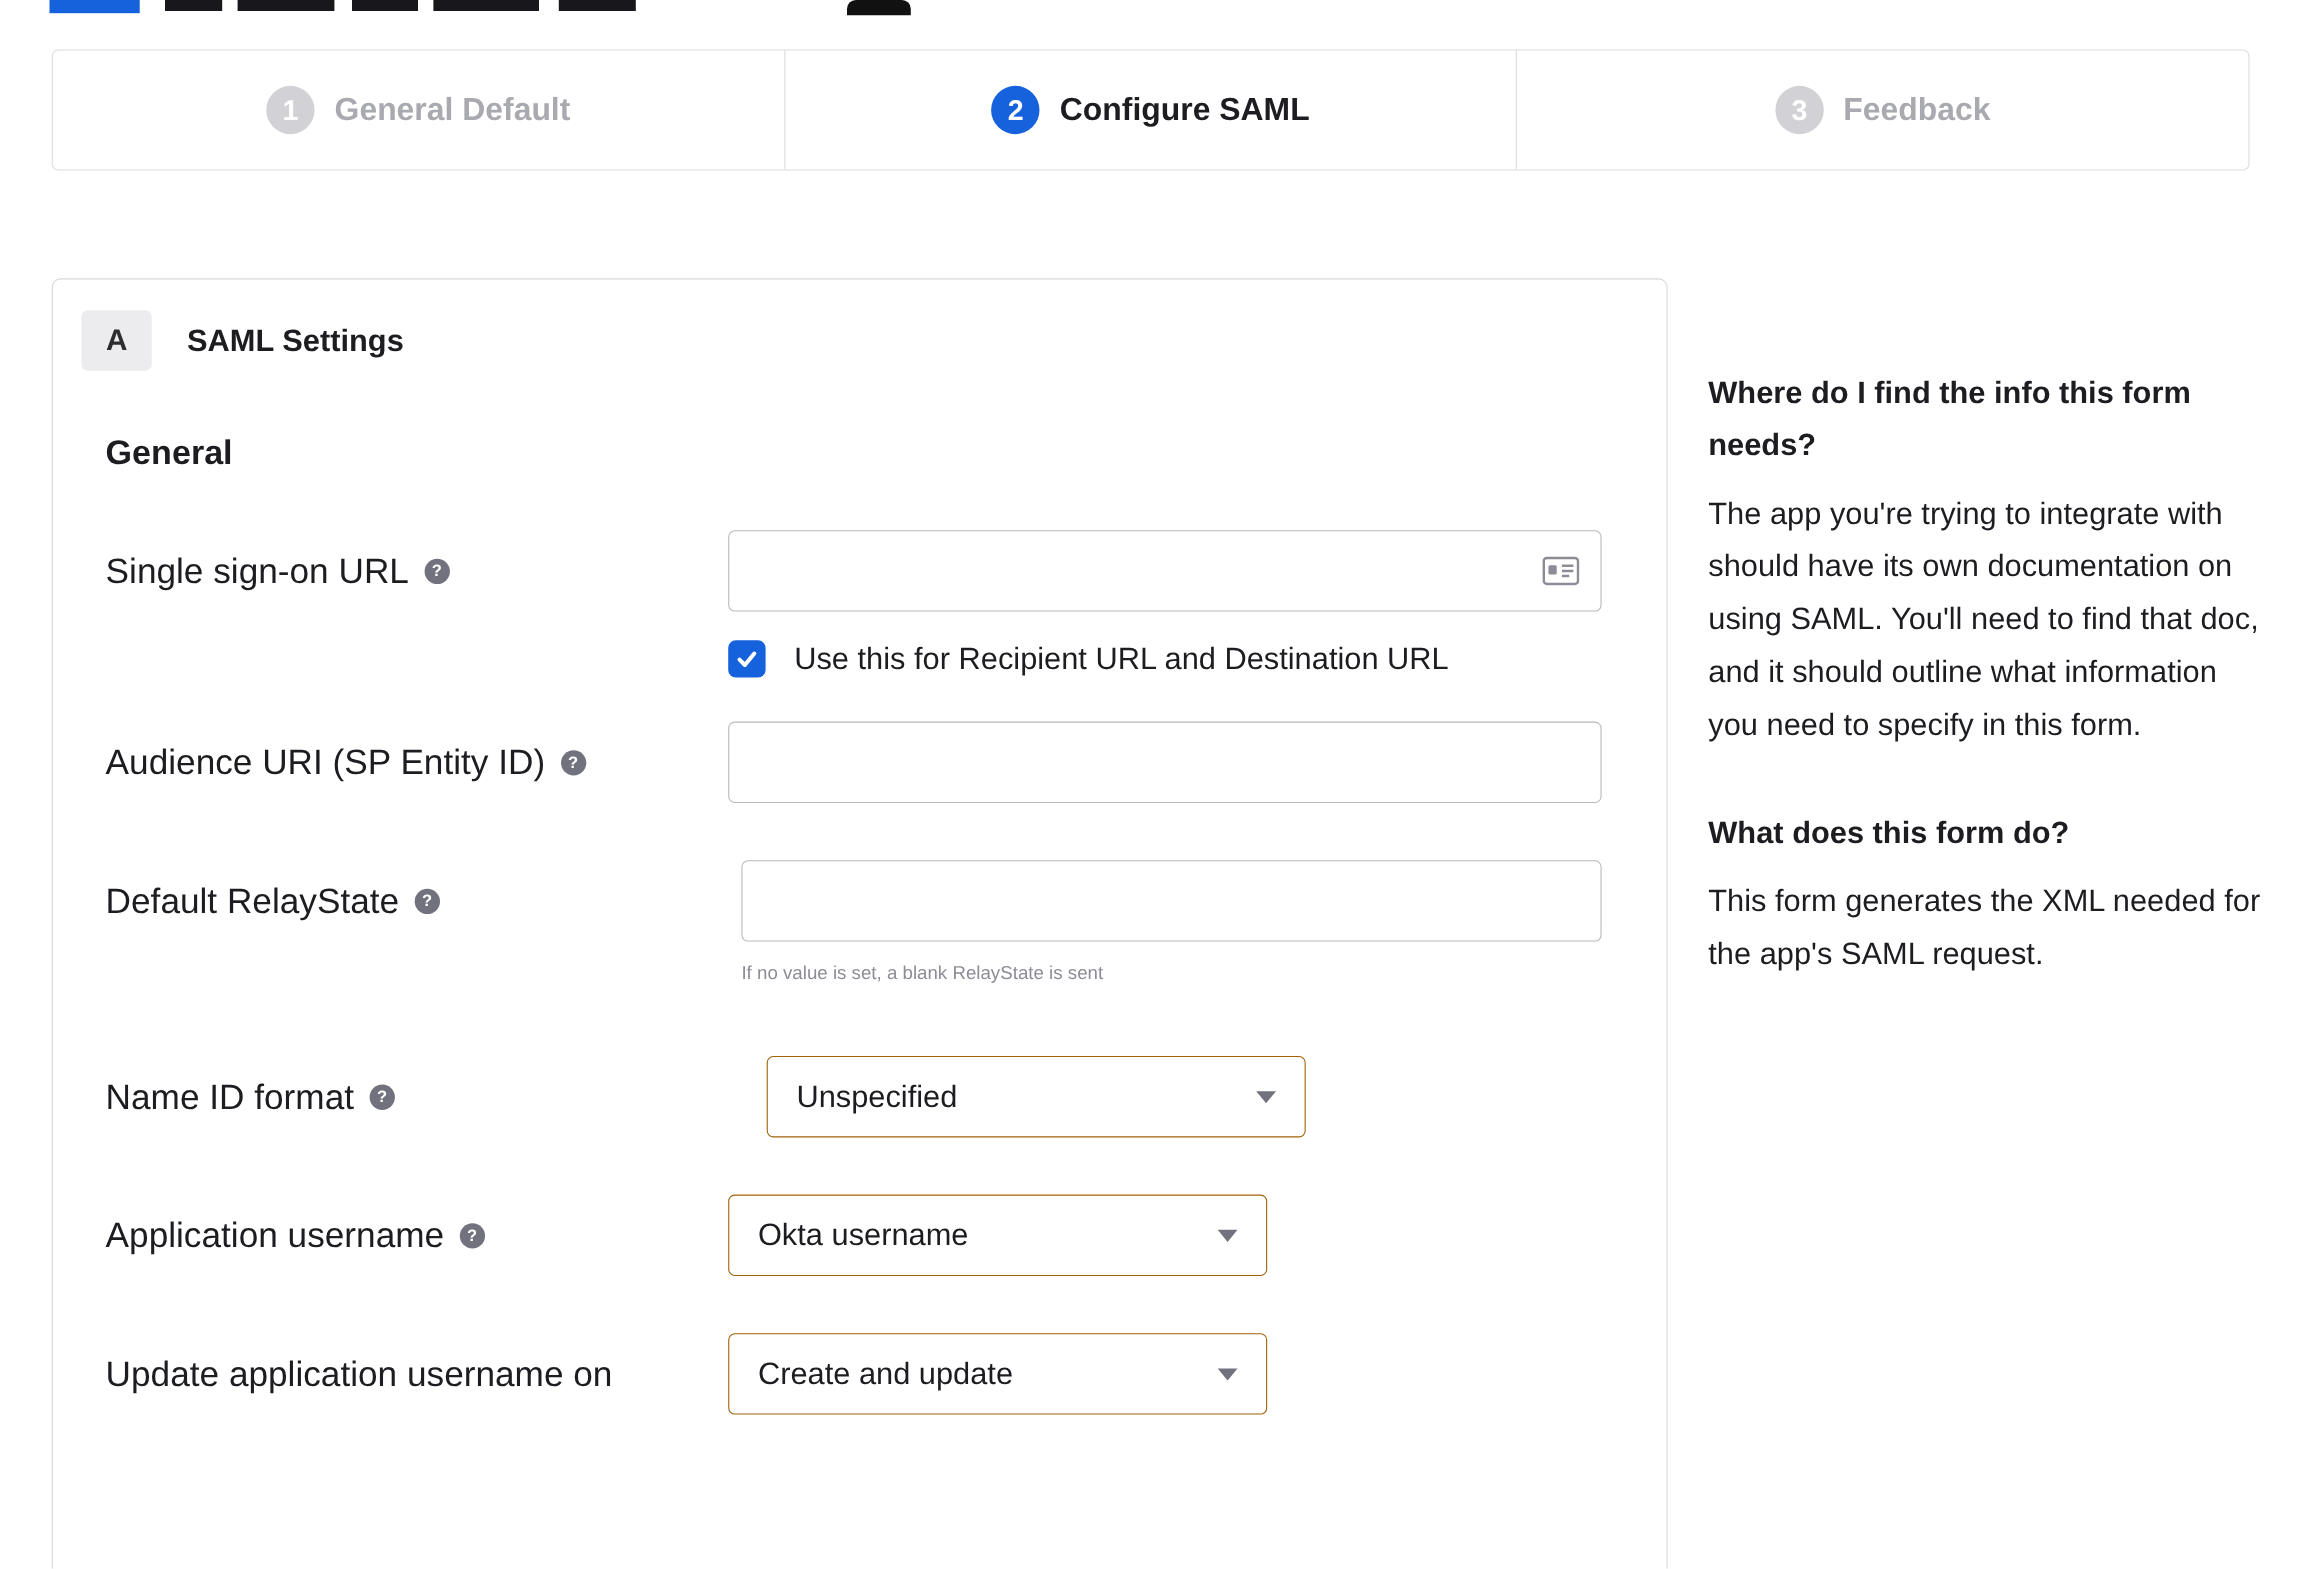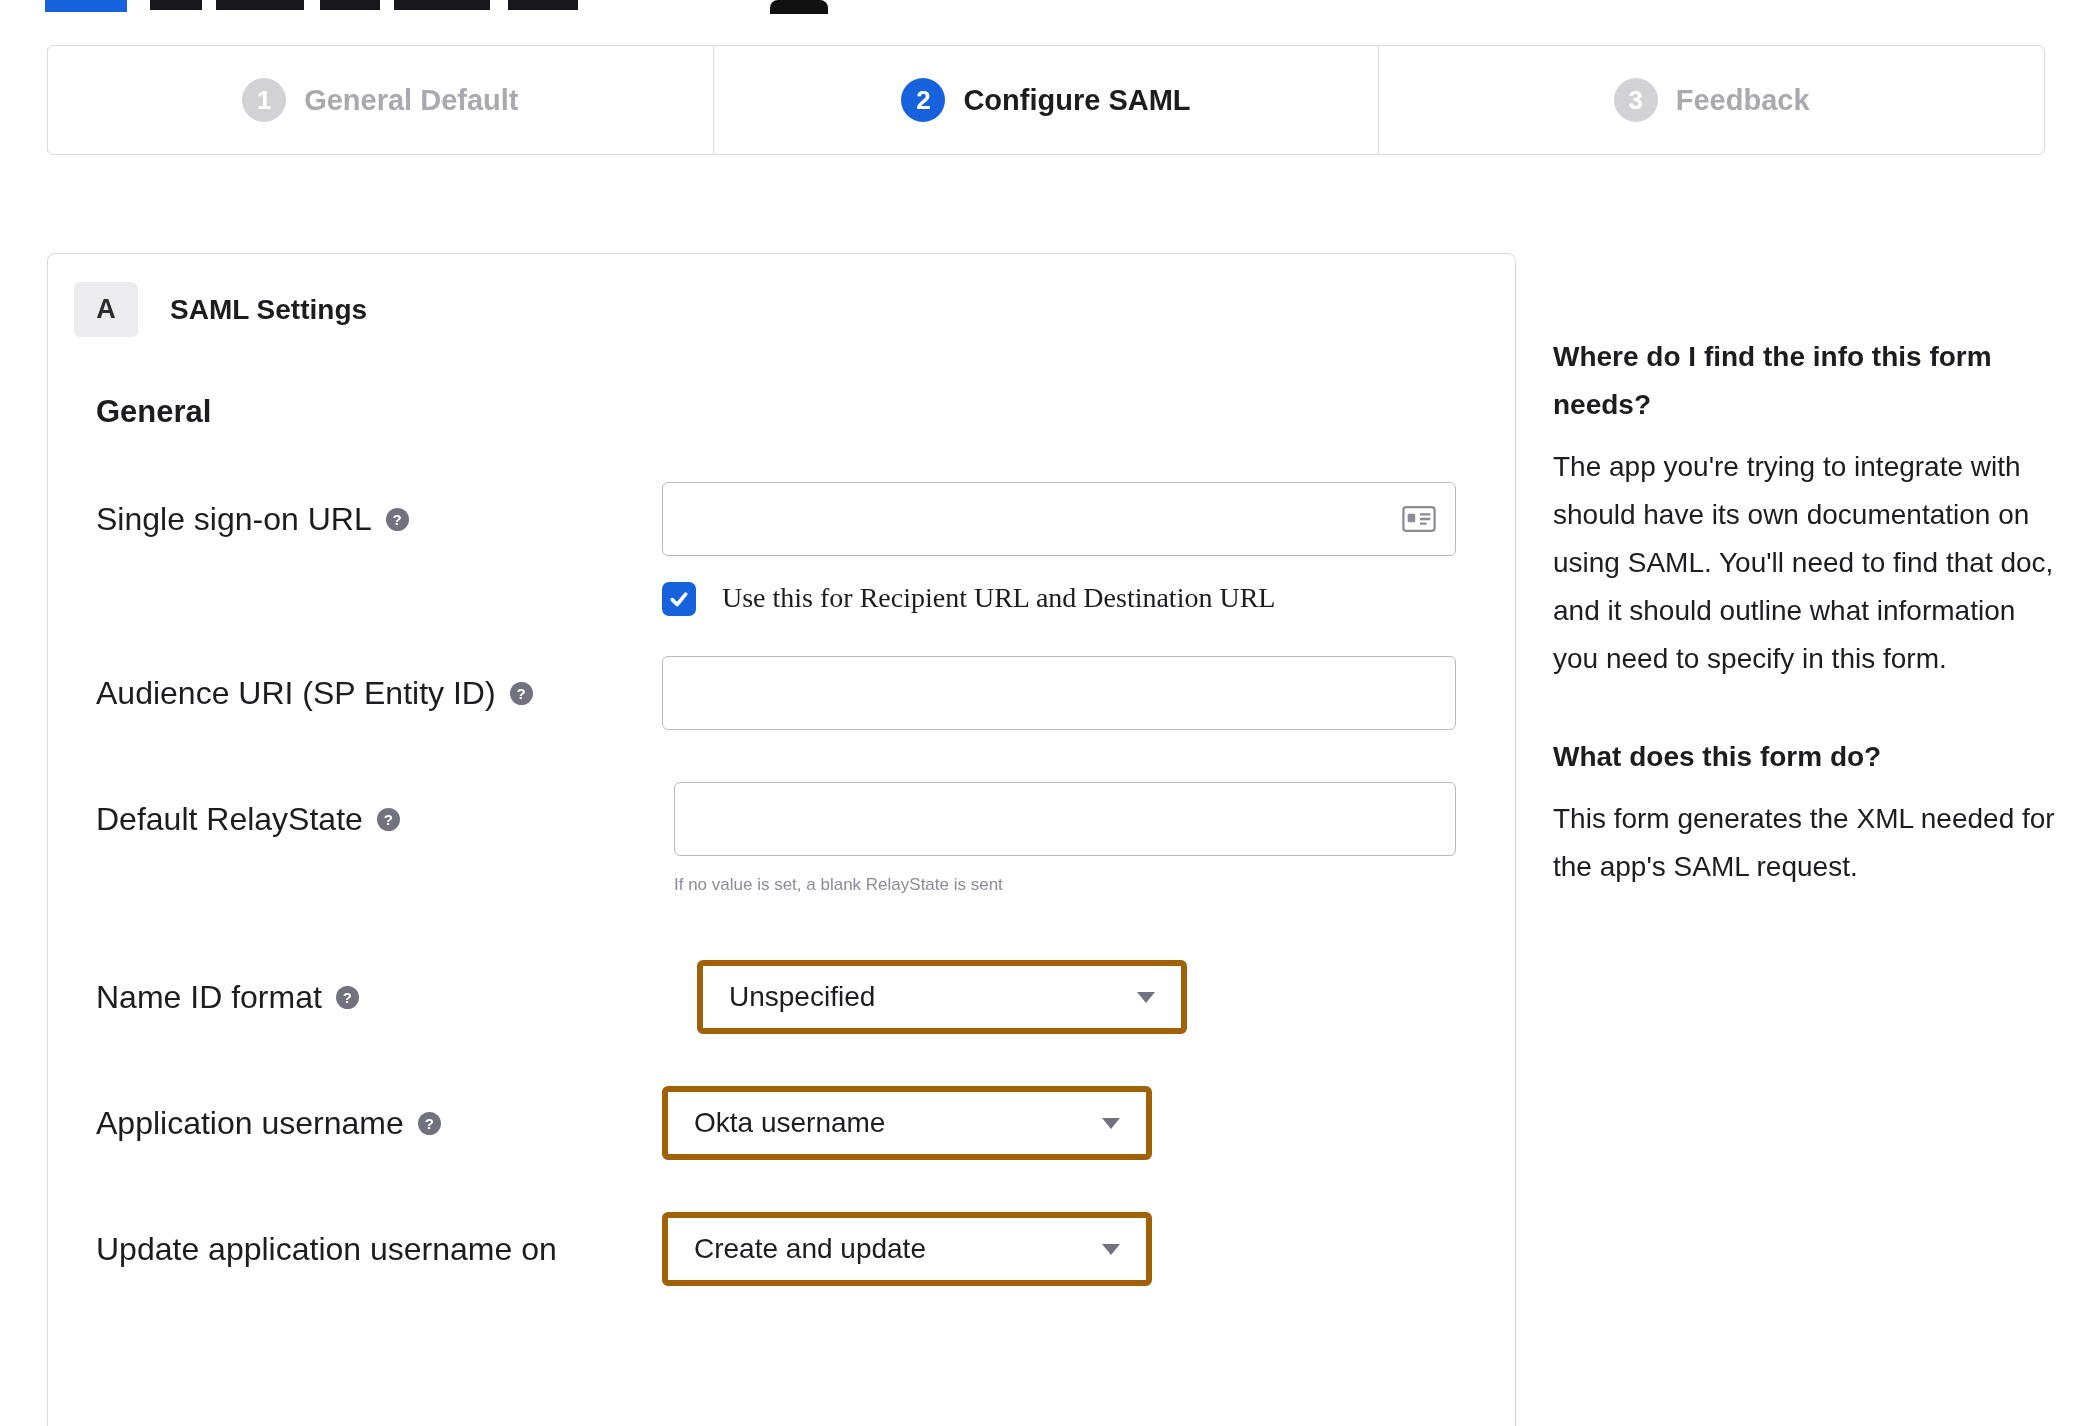--- a/index.html
+++ b/index.html
@@ -59,31 +59,31 @@
   }
   .row-control { flex: 1; min-width: 0; }
 
   .input-wrap { position: relative; width: 100%; }
   .text-input {
     width: 100%; height: 74px; border: 1px solid #b9b9bf; border-radius: 6px;
     font-size: 27px; font-family: "Liberation Sans", sans-serif; padding: 0 72px 0 20px; outline: none; background: #fff;
   }
   .card-icon { position: absolute; right: 20px; top: 50%; transform: translateY(-50%); line-height: 0; }
 
-  .checkbox-row { display: flex; align-items: flex-start; gap: 26px; margin-top: 26px; font-family: Liberation Serif, serif; }
+  .checkbox-row { display: flex; align-items: center; gap: 26px; margin-top: 26px; }
   .checkbox {
     width: 34px; height: 34px; border-radius: 7px; background: #1662dd; flex: none;
     display: flex; align-items: center; justify-content: center; cursor: pointer;
   }
   .checkbox-label { font-size: 28px; color: #1d1d21; }
 
   .hint { font-size: 17px; color: #8c8c96; margin-top: 12px; line-height: 34px; }
 
   .select {
-    width: 490px; height: 74px; border: 6px solid #a16207; border-radius: 6px; background: #fff;
+    width: 490px; height: 74px; border: 1px solid #a16207; border-radius: 6px; background: #fff;
     display: flex; align-items: center; justify-content: space-between; padding: 0 26px 0 26px; cursor: pointer;
   }
   .select-value { font-size: 28px; color: #1d1d21; }
   .caret { width: 0; height: 0; border-left: 9px solid transparent; border-right: 9px solid transparent; border-top: 11px solid #72727e; }
 
   .row-sso     { margin-top: 51px; }
   .row-audience{ margin-top: 40px; }
   .row-relay   { margin-top: 52px; gap: 12px; }
   .row-nameid  { margin-top: 58px; gap: 35px; }
   .row-appuser { margin-top: 52px; }

